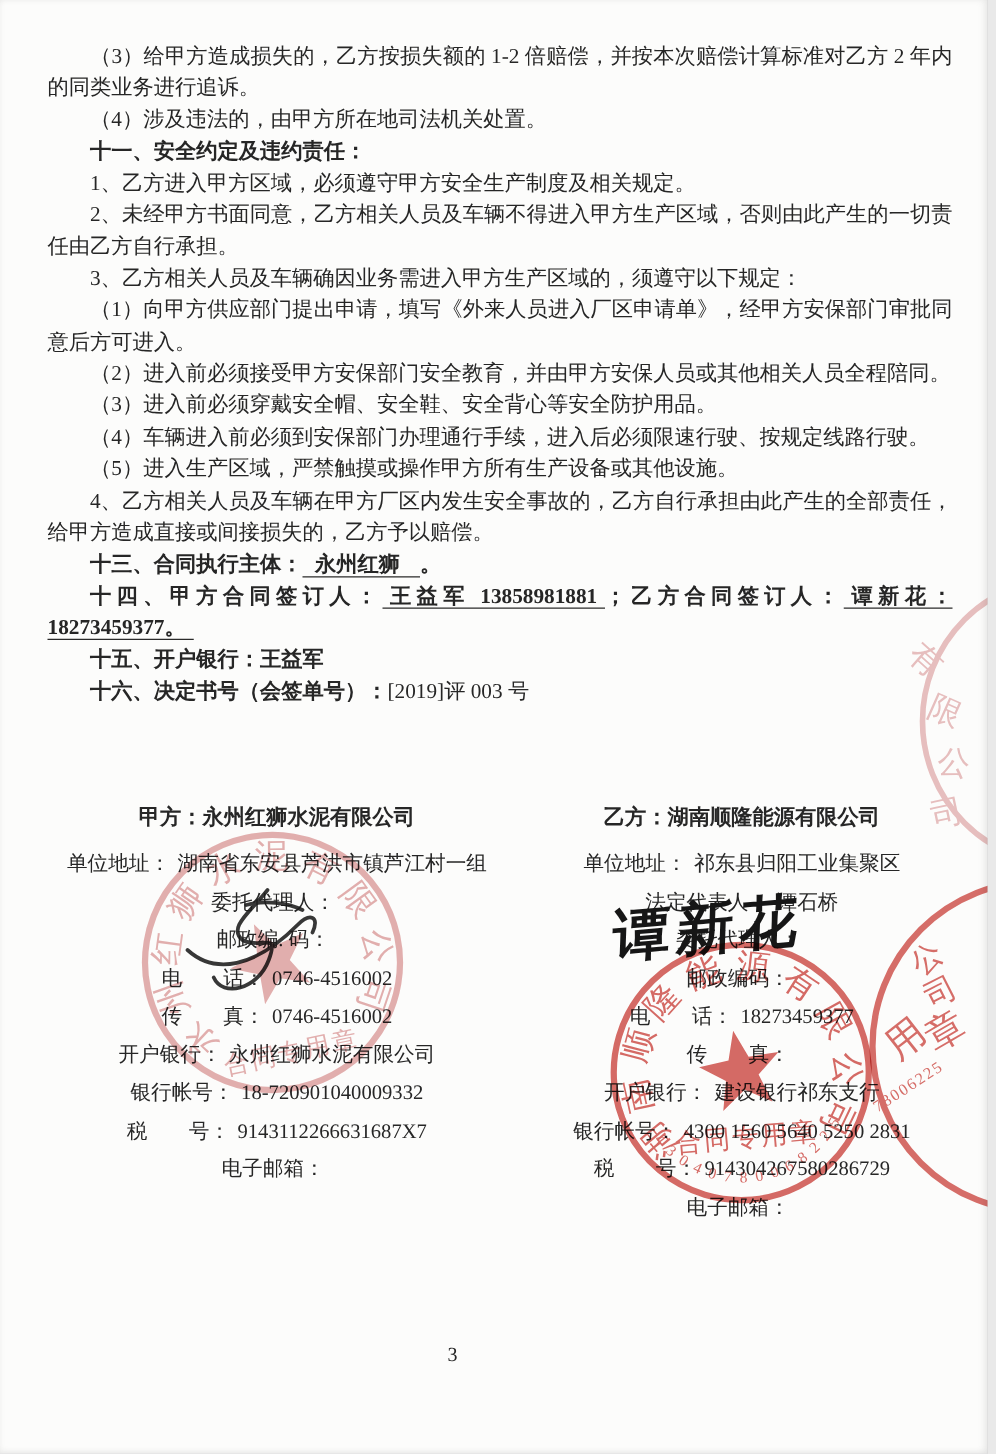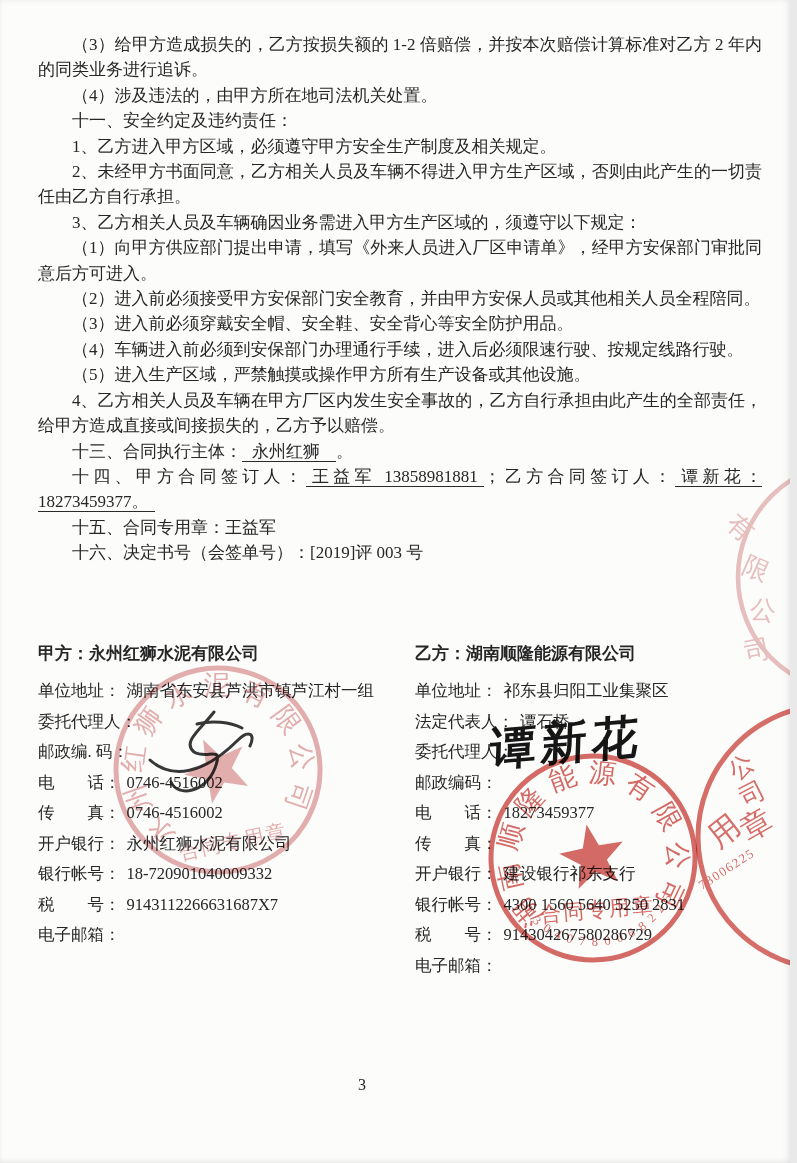--- a/index.html
+++ b/index.html
@@ -1,25 +1,25 @@
 <!DOCTYPE html>
 <html><head>
 <meta charset="utf-8">
 <style>
   html,body{margin:0;padding:0;background:#e9e9e9;}
   .page{position:relative;width:790px;height:1163px;background:#fcfcfb;overflow:hidden;
         font-family:"Liberation Serif","DejaVu Serif",serif;color:#262626;
         box-shadow:inset -3px 0 6px rgba(0,0,0,.06), inset 0 -2px 5px rgba(0,0,0,.05);}
   .body-text{position:absolute;top:32px;left:38px;width:724px;font-size:17px;line-height:25.4px;text-align:justify;}
   .body-text p{margin:0;text-indent:34px;}
-  .b{font-weight:normal;}
+  .b{font-weight:bold;}
   .uline{border-bottom:1.5px solid #2a2a2a;padding:0 6px;}
   .uline.wide{padding:0 16px 0 10px;}
   .parties{position:absolute;top:638px;left:38px;width:734px;display:flex;font-size:16.5px;}
-  .pcol{width:50%;}
+  .pcol{width:50%;text-align:center;}
   .pcol.yi{padding-left:10px;box-sizing:border-box;}
   .ptitle{font-weight:bold;font-size:17px;line-height:32px;margin-bottom:6px;}
   .prow{line-height:30.5px;height:30.5px;white-space:nowrap;}
   .plabel{margin-right:6px;}
   .pagenum{position:absolute;top:1076px;left:358px;font-size:16px;}
   .seal{position:absolute;mix-blend-mode:multiply;filter:blur(.3px);}
   .seal text{font-family:"Liberation Serif","DejaVu Serif",serif;}
   .sig-left{position:absolute;left:142px;top:702px;}
   .sig-right{position:absolute;left:490px;top:712px;font-size:46px;font-weight:600;
              color:#161616;transform:rotate(-5deg) skewX(-7deg);letter-spacing:5px;
@@ -42,21 +42,21 @@
     <p>（3）进入前必须穿戴安全帽、安全鞋、安全背心等安全防护用品。</p>
     <p>（4）车辆进入前必须到安保部门办理通行手续，进入后必须限速行驶、按规定线路行驶。</p>
     <p>（5）进入生产区域，严禁触摸或操作甲方所有生产设备或其他设施。</p>
     <p>4、乙方相关人员及车辆在甲方厂区内发生安全事故的，乙方自行承担由此产生的全部责任，给甲方造成直接或间接损失的，乙方予以赔偿。</p>
 
 
     <p class="b"><span>十三、合同执行主体：</span><span class="uline wide">永州红狮</span><span>。</span></p>
 
     <p class="b"><span>十四、甲方合同签订人：</span><span class="uline">王益军 13858981881</span><span>；乙方合同签订人：</span><span class="uline">谭新花：18273459377。</span></p>
 
-    <p class="b"><span>十五、合同专用章：</span><span>王益军</span></p>
+    <p class="b"><span>十五、开户银行：</span><span>王益军</span></p>
 
     <p><span class="b">十六、决定书号（会签单号）：</span><span>[2019]评 003 号</span></p>
   </div>
 
   <div class="parties">
     <div class="pcol jia">
       <div class="ptitle"><span>甲方：</span><span>永州红狮水泥有限公司</span></div>
       <div class="prow"><span class="plabel">单位地址：</span><span>湖南省东安县芦洪市镇芦江村一组</span></div>
       <div class="prow"><span class="plabel">委托代理人：</span><span></span></div>
       <div class="prow"><span class="plabel">邮政编. 码：</span><span></span></div>

